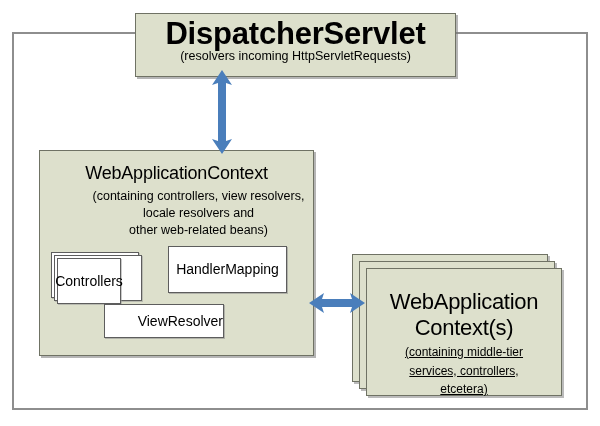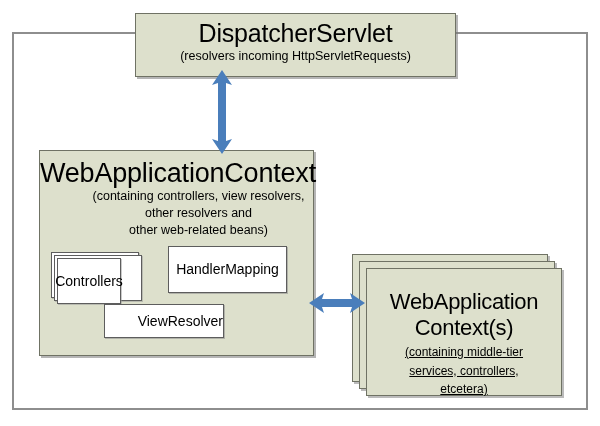--- a/index.html
+++ b/index.html
@@ -47,27 +47,27 @@
   }
 
   .box-white {
     background: #ffffff;
     border: 1px solid #5d5d5d;
     box-shadow: 1px 1px 0 0 rgba(140,140,140,0.55);
   }
 
   
   .title-xl {
-    font-size: 25px;
+    font-size: 31px;
     line-height: 29px;
     letter-spacing: -0.2px;
-    font-weight: 400;
+    font-weight: 700;
   }
   .title-lg {
-    font-size: 27px;
+    font-size: 18px;
     line-height: 28px;
     letter-spacing: -0.2px;
     font-weight: 400;
   }
   .title-md {
     font-size: 22px;
     line-height: 26px;
     letter-spacing: -0.3px;
     font-weight: 400;
   }
@@ -220,21 +220,21 @@
   <svg class="arrow" style="left:210px; top:70px;" width="24" height="84" viewBox="0 0 24 84">
     <g fill="#4a7ebb">
       <polygon points="12,0 22,15 16,13 16,71 22,69 12,84 2,69 8,71 8,13 2,15"></polygon>
       <rect x="8" y="12" width="8" height="60"></rect>
     </g>
   </svg>
 
   <div class="box" id="webapp-context">
     <div class="title-lg">WebApplicationContext</div>
     <div class="caption">(containing controllers, view resolvers,</div>
-    <div class="caption">other resolvers and</div>
+    <div class="caption">locale resolvers and</div>
     <div class="caption">other web-related beans)</div>
   </div>
 
   <div class="stack-wrap" id="controllers-stack">
     <div class="stack-layer" style="left:0px;  top:0px;  width:88px; height:46px;"></div>
     <div class="stack-layer" style="left:3px;  top:3px;  width:88px; height:46px;"></div>
     <div class="stack-front" style="left:6px; top:6px; width:64px; height:46px;">
       <span class="label-sm">Controllers</span>
     </div>
   </div>

